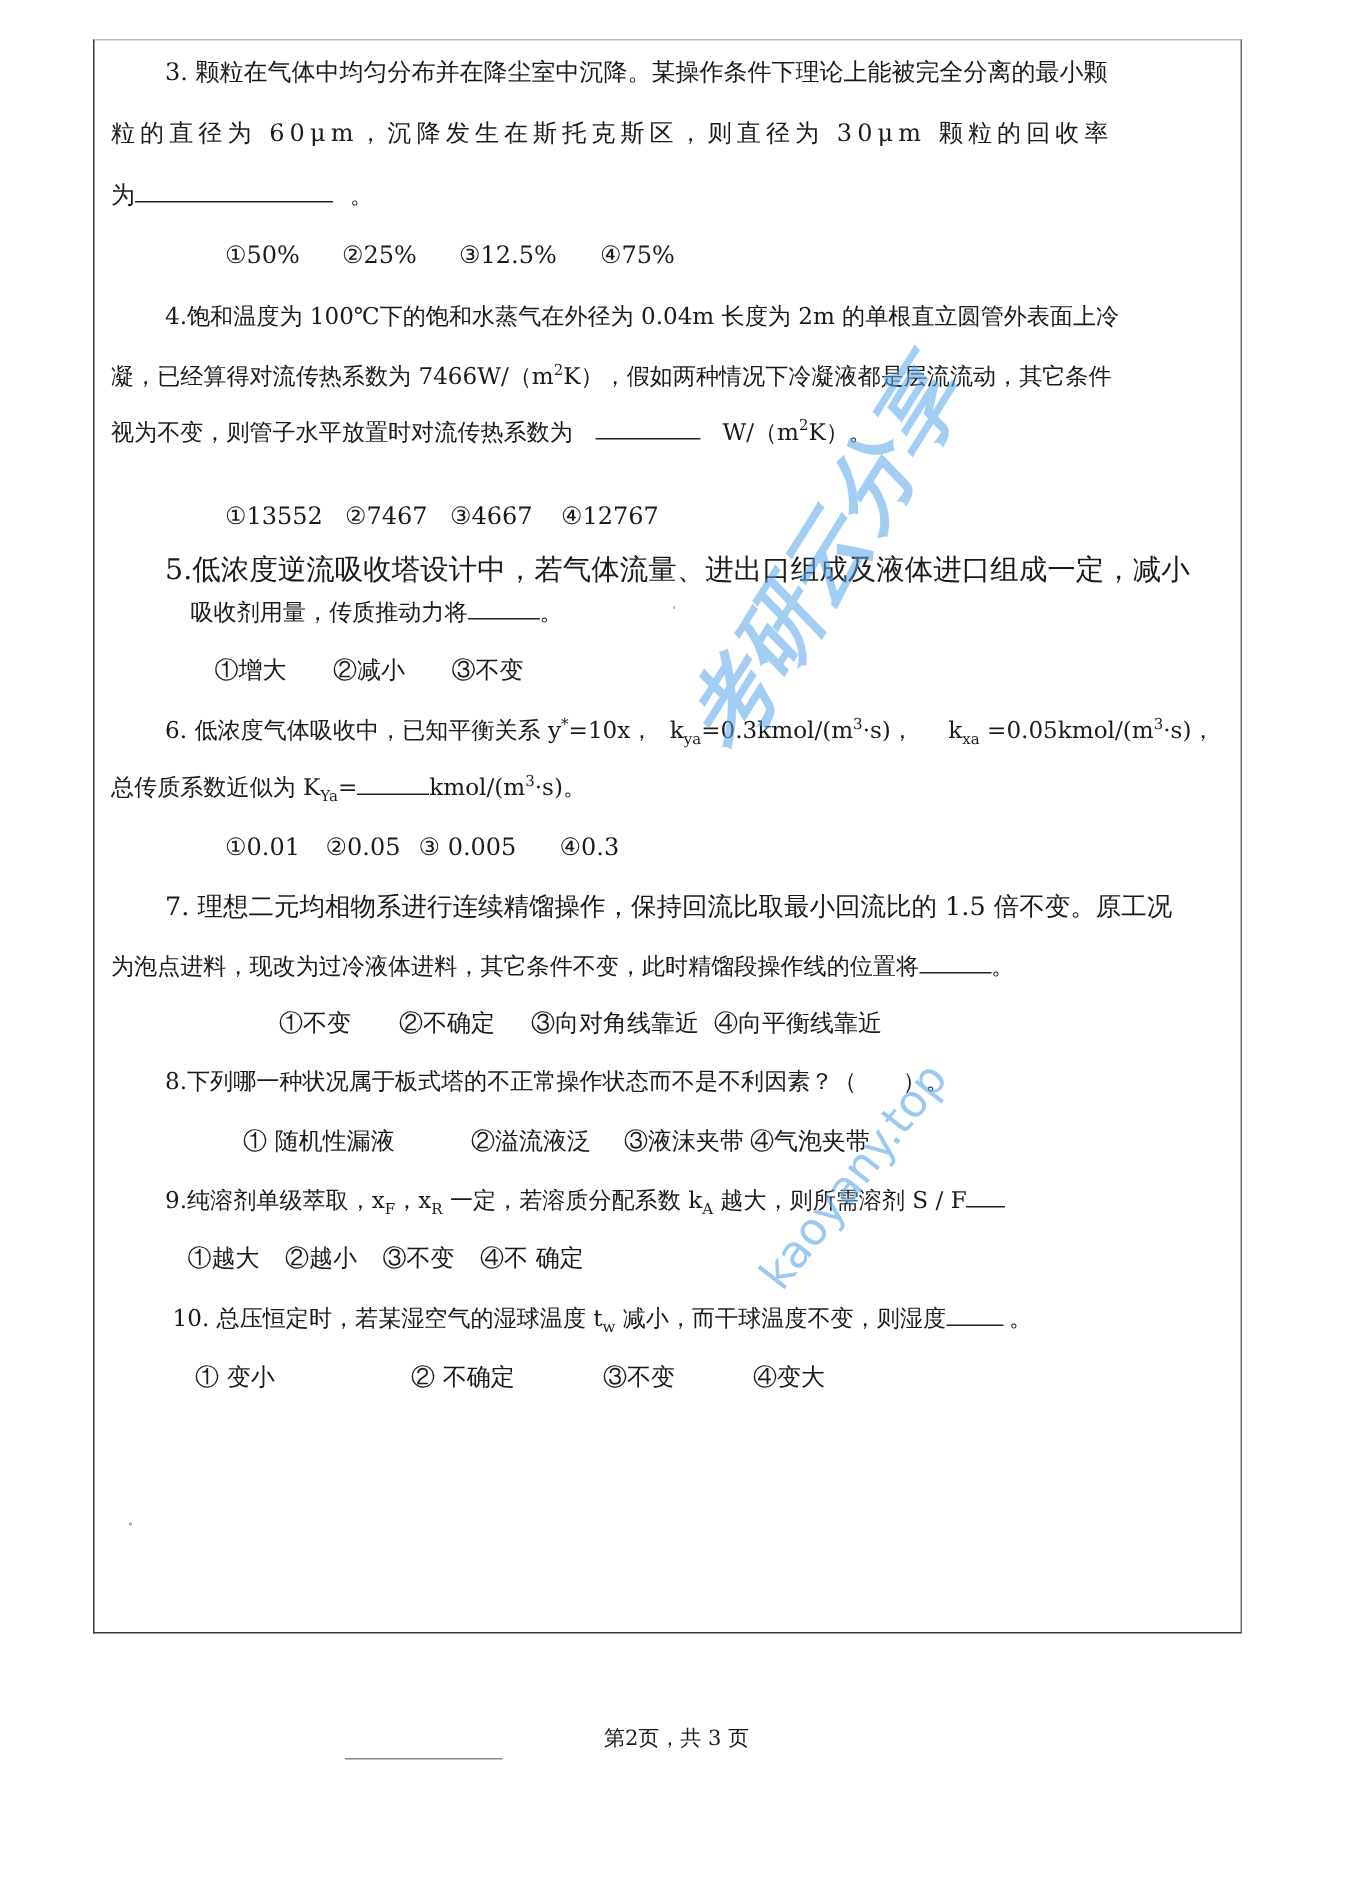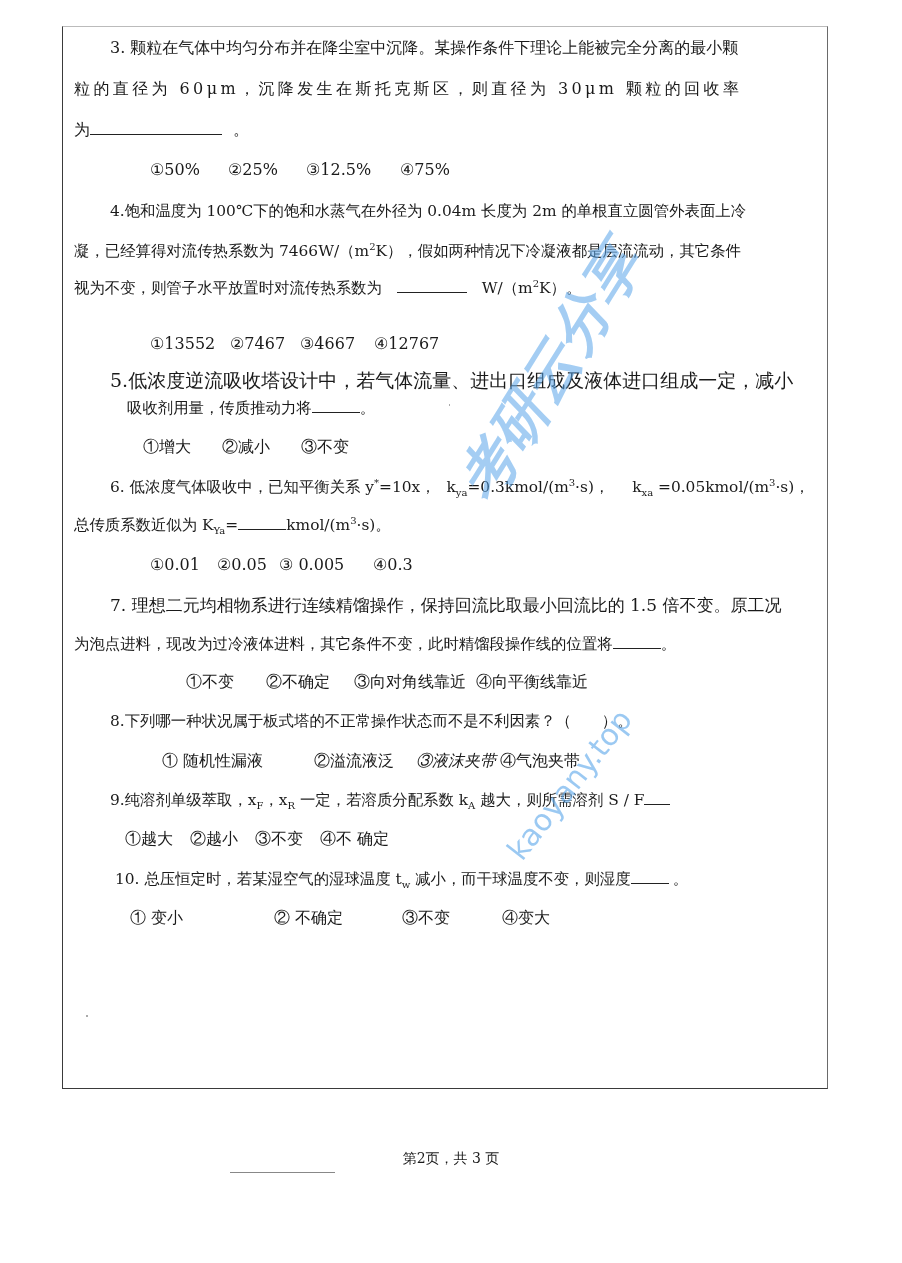--- a/index.html
+++ b/index.html
@@ -106,21 +106,21 @@
   <span>为泡点进料，现改为过冷液体进料，其它条件不变，此时精馏段操作线的位置将</span><span class="blank" style="width:48px;"></span><span>。</span>
 </div>
 <div class="line" style="left:186px;top:672px;">
   <span class="opt" style="width:80px;">①不变</span><span class="opt" style="width:88px;">②不确定</span><span class="opt" style="width:122px;">③向对角线靠近</span><span class="opt">④向平衡线靠近</span>
 </div>
 
 <div class="line" style="left:110px;top:711px;font-size:15.4px;">
   <span>8.</span><span>下列哪一种状况属于板式塔的不正常操作状态而不是不利因素？（　　）。</span>
 </div>
 <div class="line" style="left:162px;top:751px;">
-  <span class="opt" style="width:152px;">①  随机性漏液</span><span class="opt" style="width:102px;">②溢流液泛</span><span class="opt" style="width:84px;font-style:italic;">③液沫夹带</span><span class="opt">④气泡夹带</span>
+  <span class="opt" style="width:152px;">①  随机性漏液</span><span class="opt" style="width:102px;">②溢流液泛</span><span class="opt" style="width:84px;">③液沫夹带</span><span class="opt">④气泡夹带</span>
 </div>
 
 <div class="line" style="left:110px;top:790px;font-size:15.4px;">
   <span>9.</span><span>纯溶剂单级萃取，x</span><sub>F</sub><span>，x</span><sub>R</sub><span> 一定，若溶质分配系数 k</span><sub>A</sub><span> 越大，则所需溶剂  S / F</span><span class="blank" style="width:26px;"></span>
 </div>
 <div class="line" style="left:125px;top:829px;">
   <span class="opt" style="width:65px;">①越大</span><span class="opt" style="width:65px;">②越小</span><span class="opt" style="width:65px;">③不变</span><span class="opt">④不  确定</span>
 </div>
 
 <div class="line" style="left:115px;top:869px;font-size:15.4px;">

